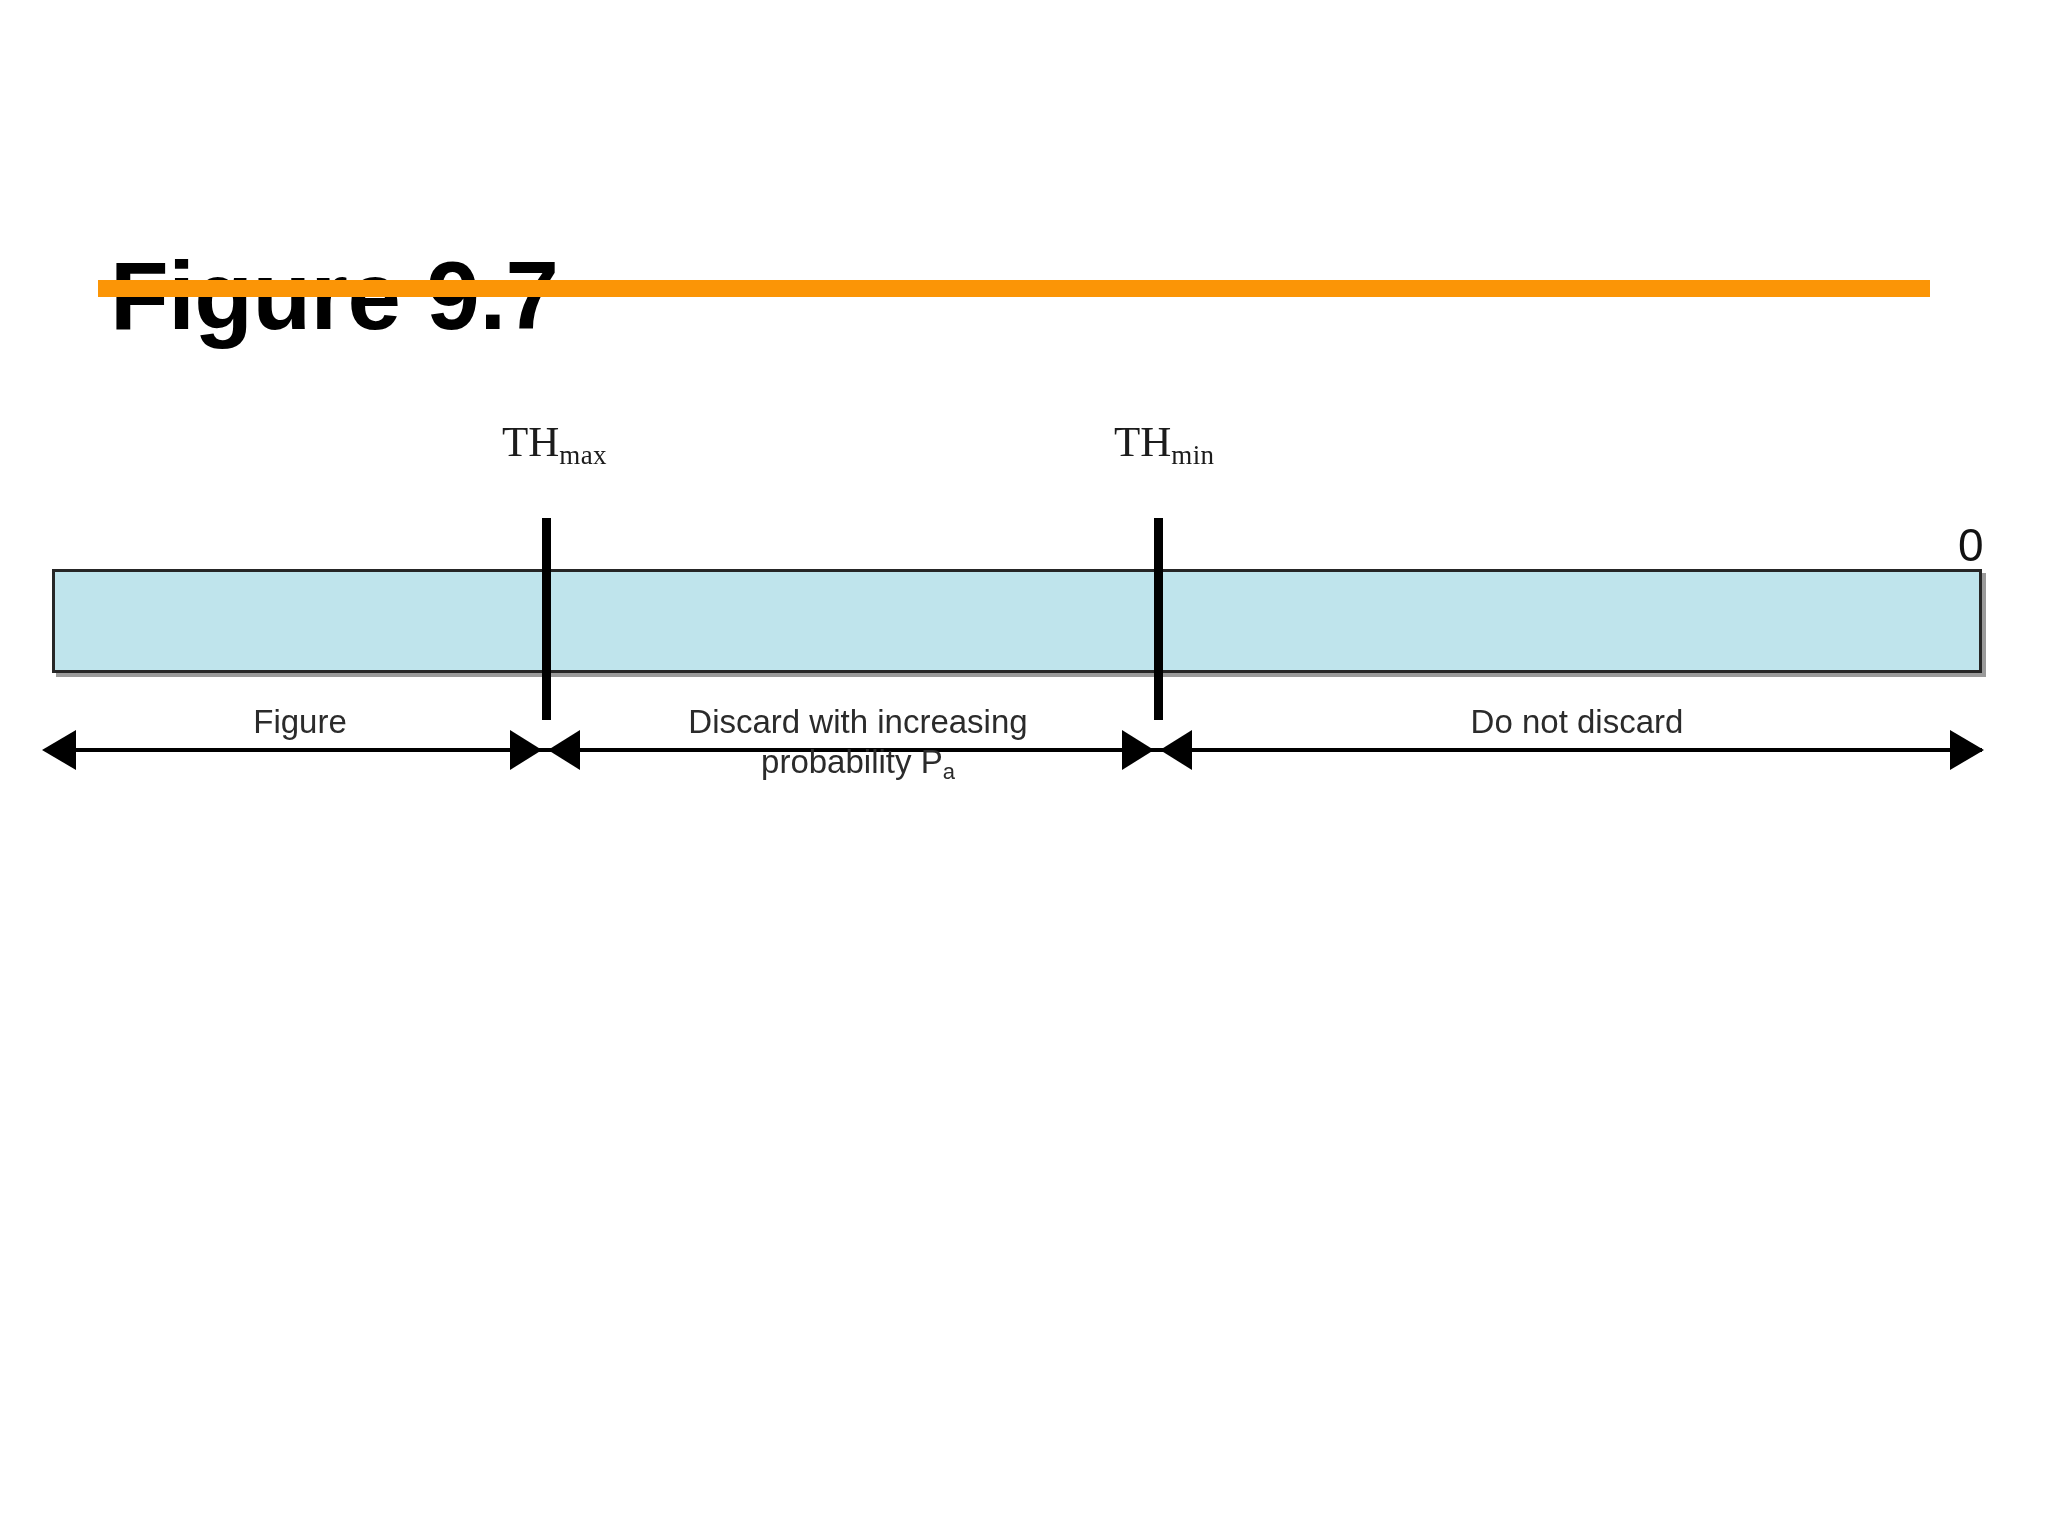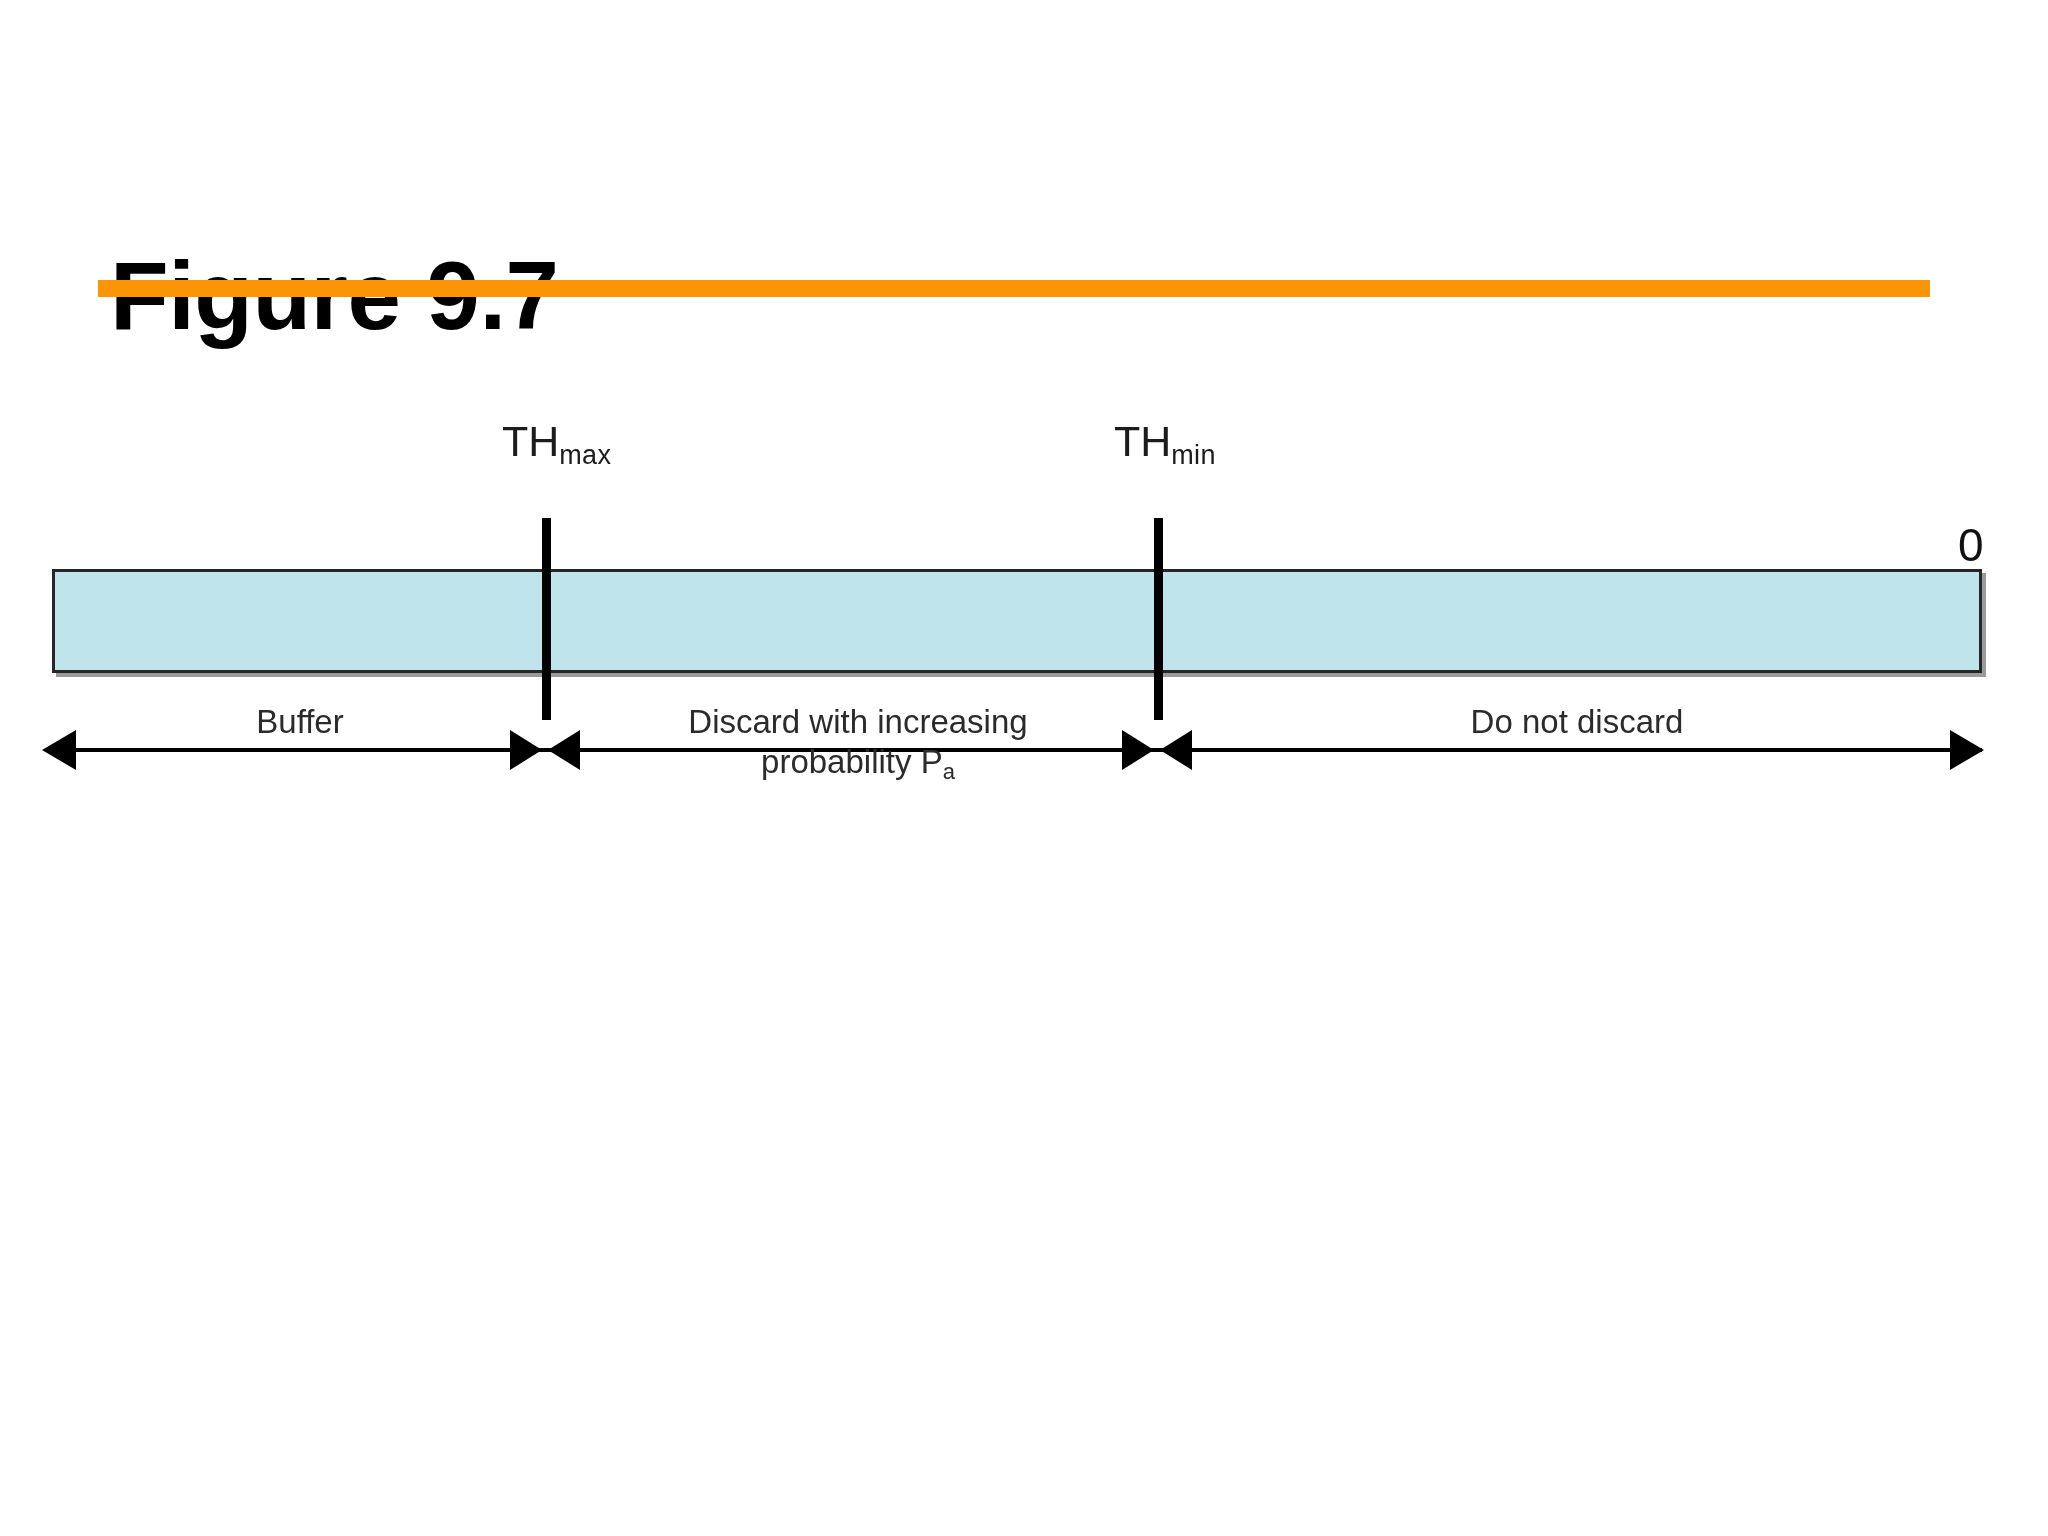--- a/index.html
+++ b/index.html
@@ -48,21 +48,21 @@
     left: 0px;
     top: 430px;
     width: 2048px;
     height: 400px;
   }
 
   
   .th-label {
     position: absolute;
     color: #1c1c1c;
-    font-family: Liberation Sans, sans-serif;
+    font-family: Liberation Serif, serif;
     font-size: 43px;
     font-weight: normal;
     line-height: 1;
     white-space: nowrap;
   }
   .th-label .sub {
     font-size: 27px;
     vertical-align: baseline;
     position: relative;
     top: 8px;
@@ -189,21 +189,21 @@
   <div class="arrow left-end"></div>
   <div class="arrow right-end"></div>
 
   <div class="arrow point-right" style="left:510px;"></div>
   <div class="arrow point-left" style="left:548px;"></div>
 
   <div class="arrow point-right" style="left:1122px;"></div>
   <div class="arrow point-left" style="left:1160px;"></div>
 
   <div class="region-label" id="label-discard">
-    <div>Buffer</div>
+    <div>Figure</div>
   </div>
 
   <div class="region-label" id="label-no-discard">
     <div>Do not discard</div>
   </div>
 
   <div class="region-label" id="label-prob">
     <div>Discard with increasing</div>
     <div><span>probability P</span><span class="sub">a</span></div>
   </div>

